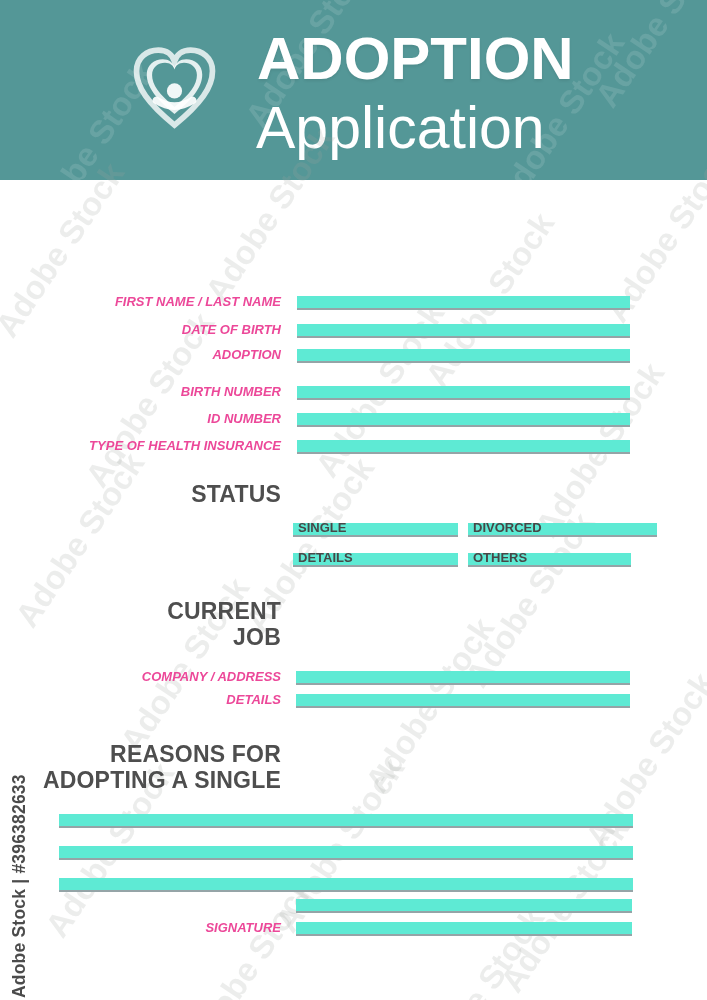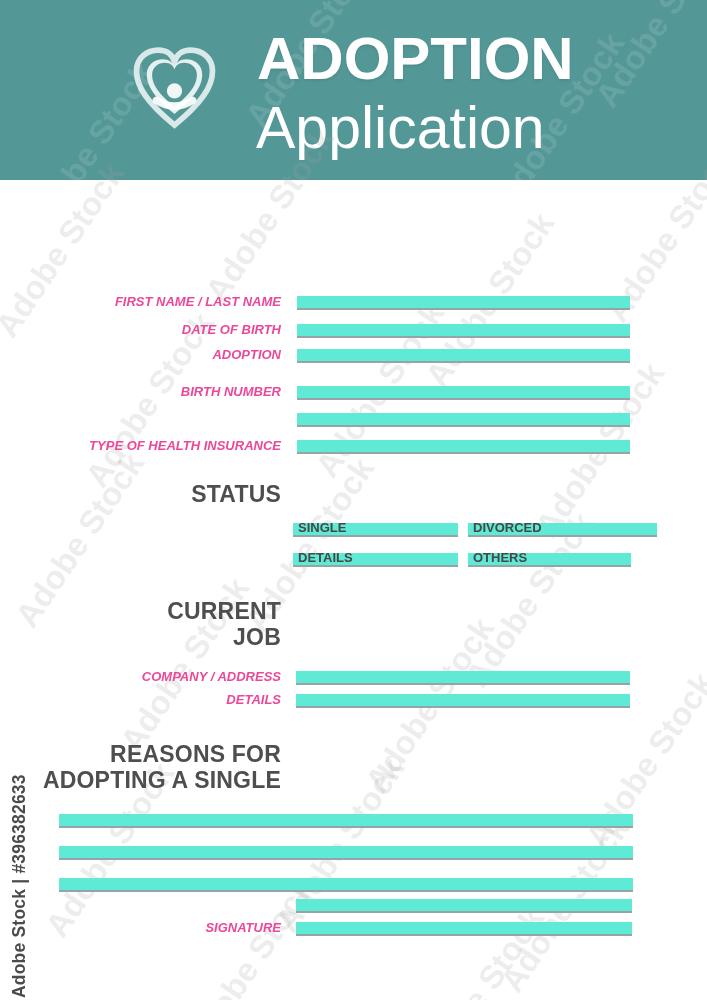--- a/index.html
+++ b/index.html
@@ -82,20 +82,21 @@
 
   <span class="flabel" style="top:323px">DATE OF BIRTH</span>
   <div class="fbar" style="left:297px;top:324px;width:333px"></div>
 
   <span class="flabel" style="top:348px">ADOPTION</span>
   <div class="fbar" style="left:297px;top:349px;width:333px"></div>
 
   <span class="flabel" style="top:385px">BIRTH NUMBER</span>
   <div class="fbar" style="left:297px;top:386px;width:333px"></div>
 
+  <span class="flabel" style="top:412px">ID NUMBER</span>
   <div class="fbar" style="left:297px;top:413px;width:333px"></div>
 
   <span class="flabel" style="top:439px">TYPE OF HEALTH INSURANCE</span>
   <div class="fbar" style="left:297px;top:440px;width:333px"></div>
 
   <div class="sec-title" style="top:481px">STATUS</div>
 
   <div class="fbar" style="left:293px;top:523px;width:165px">
     <span class="opt-label">SINGLE</span>
   </div>

